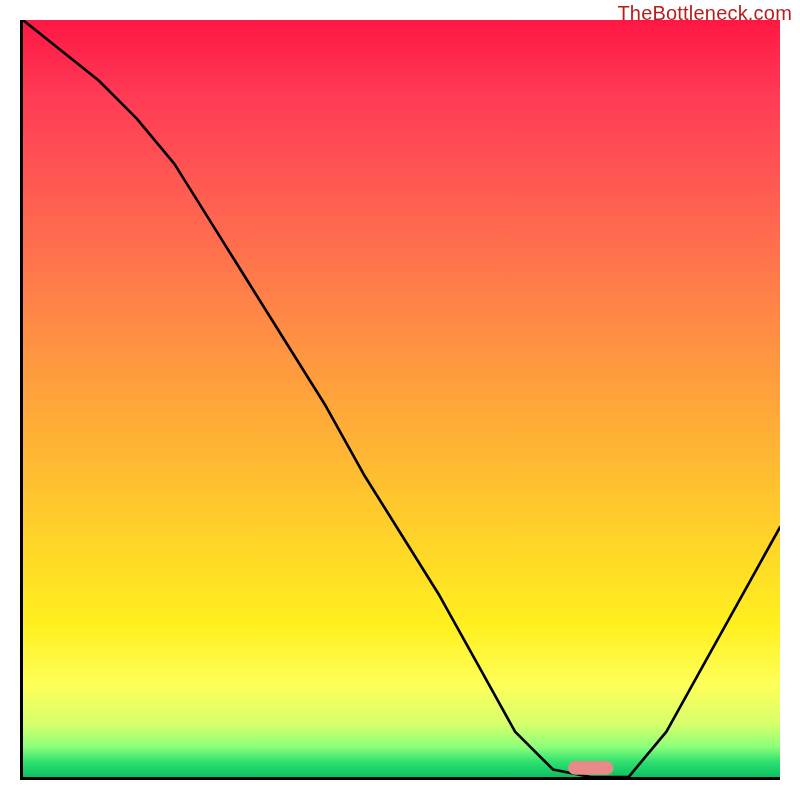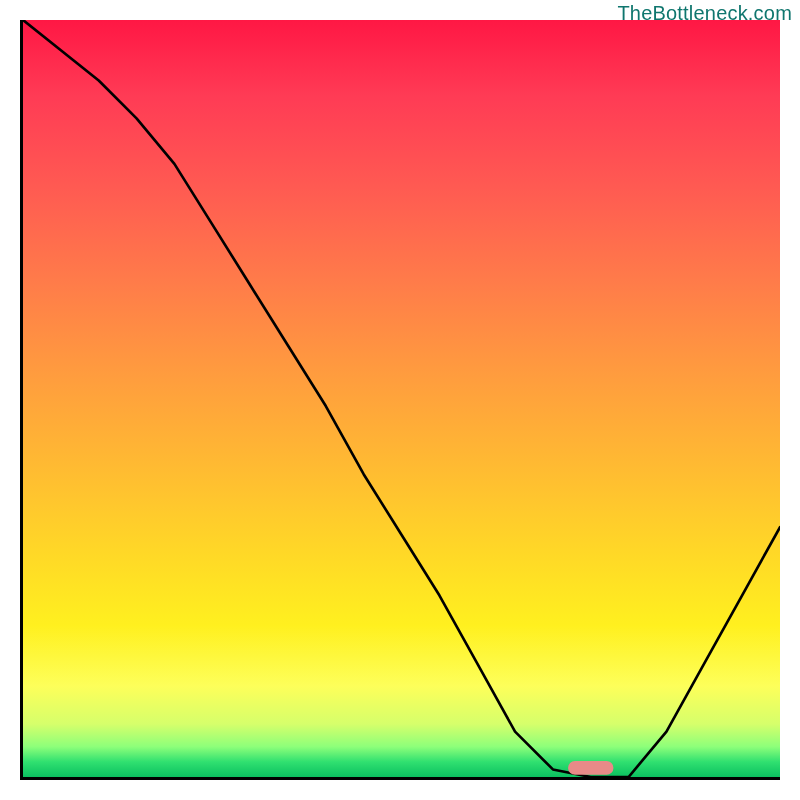--- a/index.html
+++ b/index.html
@@ -50,21 +50,21 @@
   .curve-svg {
     position: absolute;
     inset: 0;
     width: 100%;
     height: 100%;
   }
   .watermark {
     position: absolute;
     top: 2px;
     right: 8px;
-    color: #0f766e;
+    color: #b91c1c;
     font-size: 20px;
     font-weight: 500;
     letter-spacing: 0.2px;
     user-select: none;
   }
 </style>
 </head>
 <body>
 
 <div class="frame">

